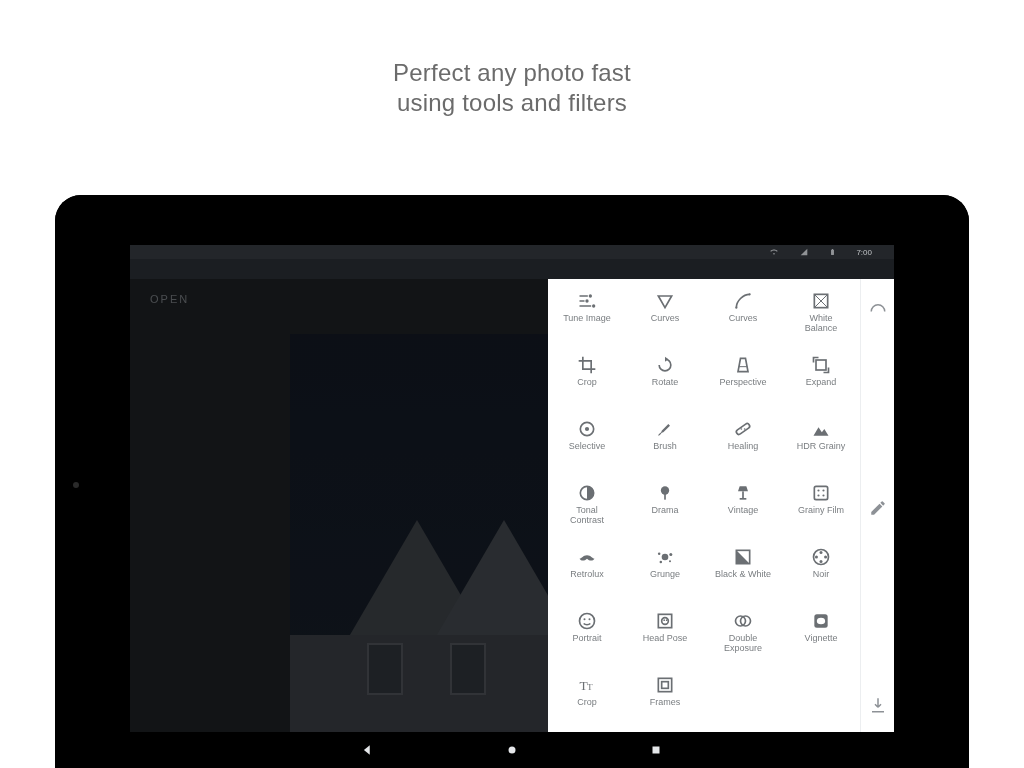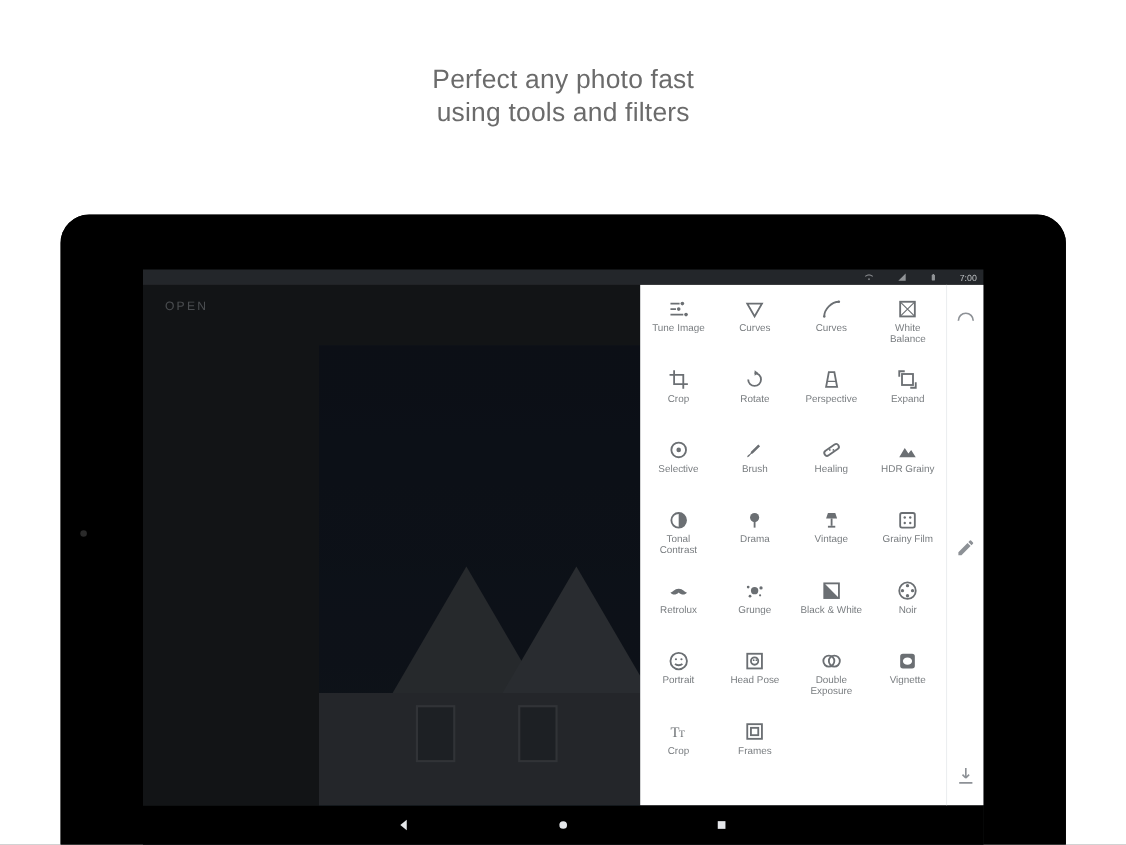--- a/index.html
+++ b/index.html
@@ -60,31 +60,32 @@
   .statusbar {
     height: 14px;
     width: 100%;
     background: rgba(255,255,255,.04);
     display: flex;
     justify-content: flex-end;
     align-items: center;
     color: #bfc2c5;
     font-size: 8px;
     gap: 20px;
-    padding-right: 6px;
+    padding-right: 22px;
   }
   .statusbar svg { opacity: .7; }
 
   
   .app {
     flex: 1;
     position: relative;
     display: flex;
     min-height: 0;
     background:#262a2f;
+    margin-top:20px;
   }
 
   .app-left {
     flex: 1;
     position: relative;
     background: linear-gradient(180deg,#262a2f,#262a2f);
   }
   .open-btn {
     position: absolute;
     top: 14px;
@@ -129,21 +130,21 @@
 
   
   .scrim {
     position: absolute; inset:0;
     background: rgba(0,0,0,.52);
     pointer-events:none;
   }
 
   
   .tools-panel {
-    width: 312px;
+    width: 346px;
     background: #ffffff;
     display: flex;
     position: relative;
   }
   .tools-grid {
     flex: 1;
     display: grid;
     grid-template-columns: repeat(4, 1fr);
     grid-auto-rows: 64px;
     row-gap: 0px;

